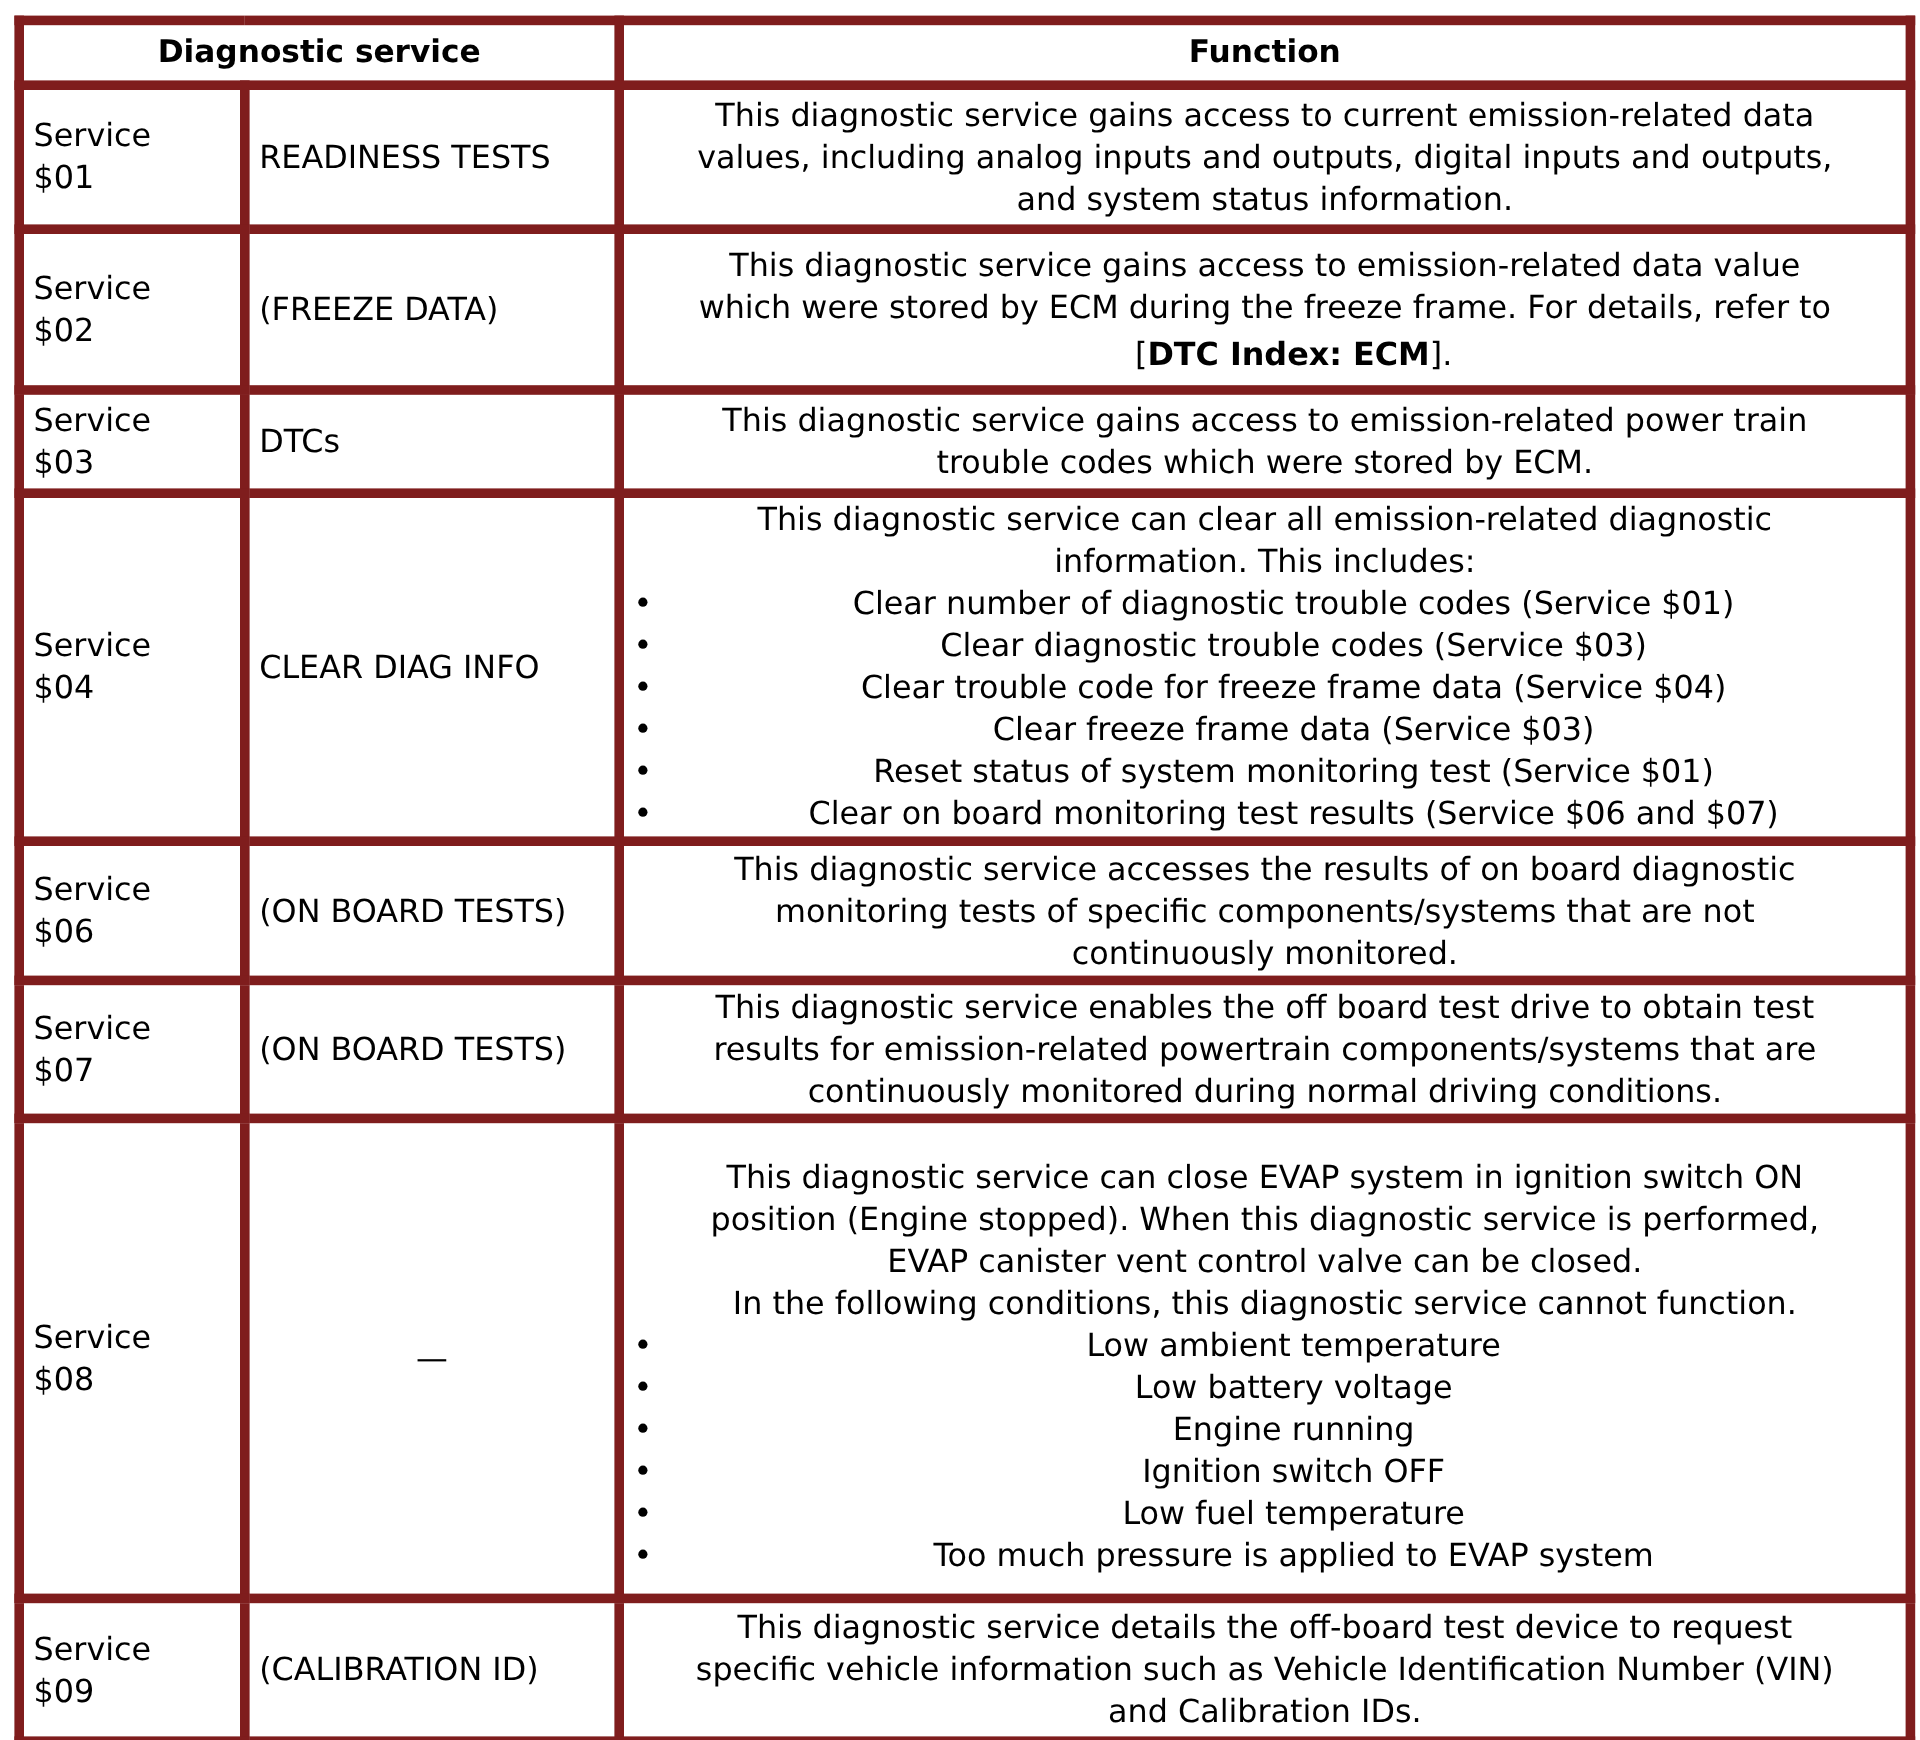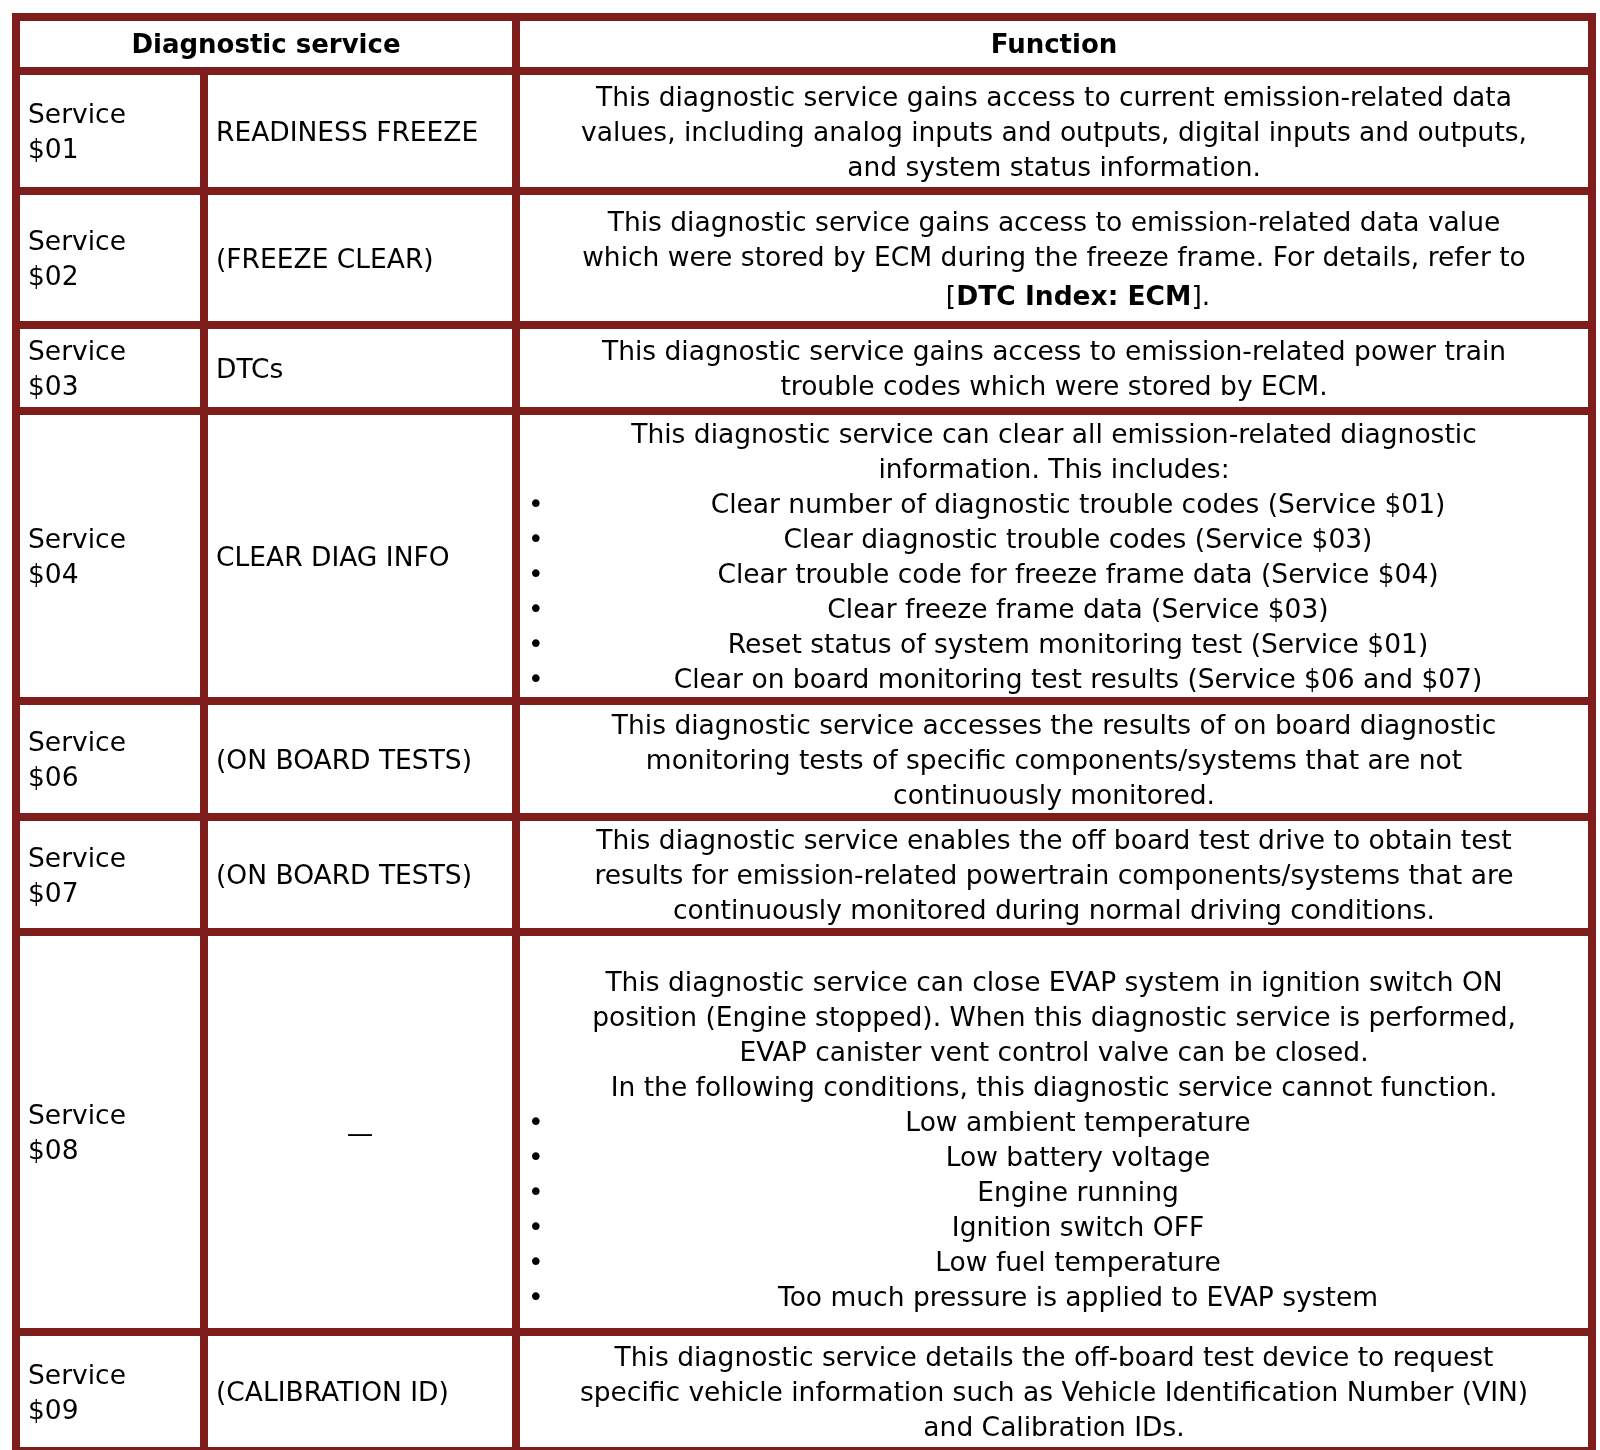--- a/index.html
+++ b/index.html
@@ -36,34 +36,34 @@
       <th>Function</th>
     </tr>
   </thead>
   <tbody>
 
     <tr style="height:120px">
       <td>
         <span class="line">Service</span>
         <span class="line">$01</span>
       </td>
-      <td>READINESS FREEZE</td>
+      <td>READINESS TESTS</td>
       <td class="fn">
         <span class="line">This diagnostic service gains access to current emission-related data</span>
         <span class="line">values, including analog inputs and outputs, digital inputs and outputs,</span>
         <span class="line">and system status information.</span>
       </td>
     </tr>
 
     <tr style="height:134px">
       <td>
         <span class="line">Service</span>
         <span class="line">$02</span>
       </td>
-      <td>(FREEZE CLEAR)</td>
+      <td>(FREEZE DATA)</td>
       <td class="fn">
         <span class="line">This diagnostic service gains access to emission-related data value</span>
         <span class="line">which were stored by ECM during the freeze frame. For details, refer to</span>
         <span class="line indent" style="margin-top:4px"><span>[</span><b class="ref">DTC Index: ECM</b><span>].</span></span>
       </td>
     </tr>
 
     <tr style="height:86px">
       <td>
         <span class="line">Service</span>

